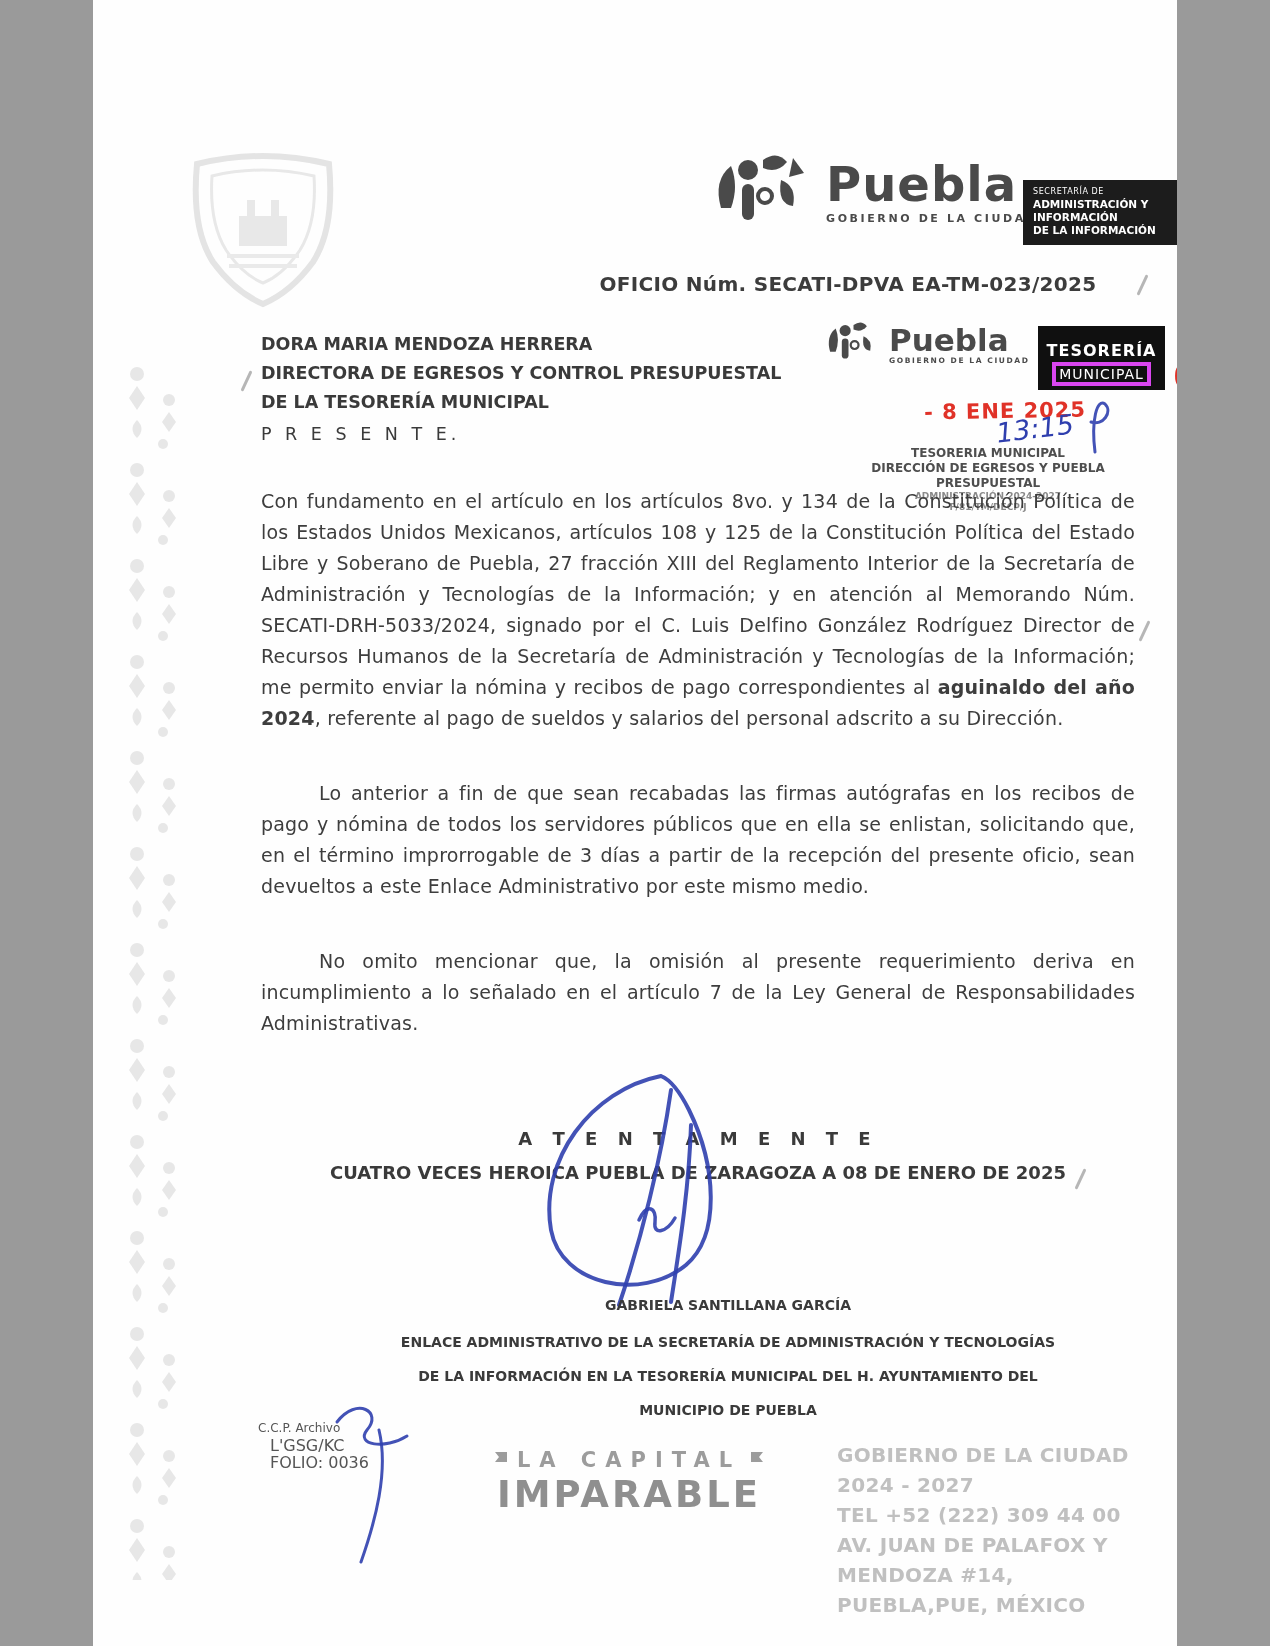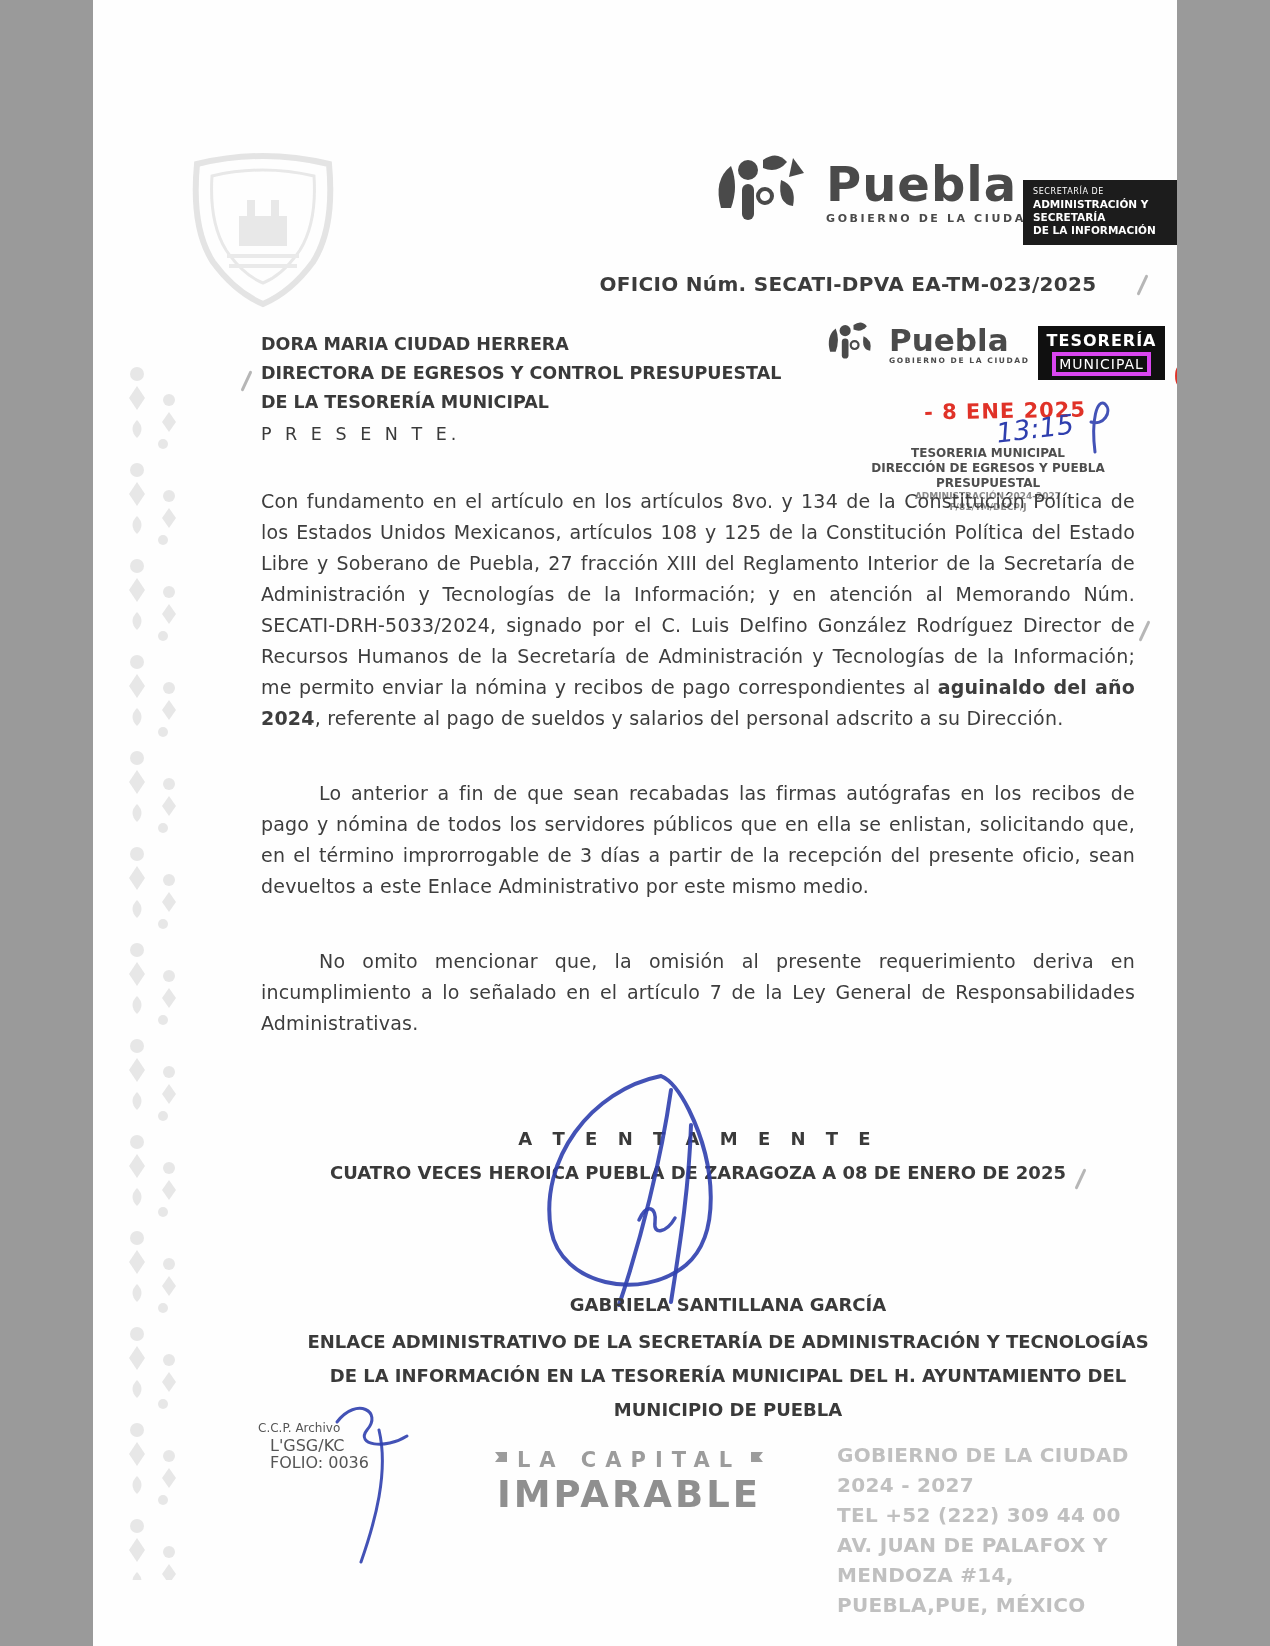--- a/index.html
+++ b/index.html
@@ -27,21 +27,21 @@
   .oficio { position:absolute; left:420px; top:272px; width:670px; text-align:center; font-weight:bold; font-size:20px; color:#3c3c3c; letter-spacing:.3px; }
 
   .addressee { position:absolute; left:168px; top:330px; color:#3a3a3a; font-size:17.5px; line-height:29px; font-weight:bold; }
   .addressee .present { font-weight:normal; letter-spacing:4px; margin-top:3px; }
 
   
   .stamp-brand { position:absolute; left:726px; top:318px; display:flex; align-items:flex-start; }
   .stamp-brand .s-text { margin-left:6px; margin-top:6px; }
   .stamp-word { font-size:31px; font-weight:bold; color:#4a4a4a; line-height:32px; }
   .stamp-sub { font-size:7.5px; font-weight:bold; color:#4a4a4a; letter-spacing:1.6px; }
-  .tes-box { background:#101010; color:#fff; margin-left:8px; margin-top:8px; padding:5px 9px 4px; text-align:center; }
+  .tes-box { background:#101010; color:#fff; margin-left:8px; margin-top:8px; padding:15px 9px 4px; text-align:center; }
   .tes-box .t1 { font-size:16px; font-weight:bold; letter-spacing:1px; }
   .tes-box .t2 { font-size:14px; border:4px solid #d946ef; padding:0 3px; display:inline-block; margin-top:2px; letter-spacing:1px; }
 
   .stamp-date { position:absolute; left:831px; top:399px; color:var(--stamp-red,#e03228); font-weight:bold; font-size:21px; letter-spacing:1px; transform:rotate(-1deg); white-space:nowrap; }
   .stamp-time { position:absolute; left:903px; top:413px; color:var(--ink-blue,#2f3fae); font-size:27px; font-style:italic; transform:rotate(-7deg); white-space:nowrap; }
   .time-flourish { position:absolute; left:990px; top:392px; }
 
   .stamp-office { position:absolute; left:738px; top:446px; width:314px; text-align:center; color:#4e4e4e; font-weight:bold; font-size:12px; line-height:15px; }
   .stamp-office .faint { font-size:9px; color:#8a8a8a; line-height:11px; }
 
@@ -49,21 +49,21 @@
 
   
   .content { position:absolute; left:168px; top:486px; width:874px; font-size:19px; line-height:31px; text-align:justify; letter-spacing:.2px; color:#3d3d3d; }
   .content p + p { margin-top:44px; }
   .indent { text-indent:58px; }
   .closing { text-indent:34px; text-align:left; }
   .b { font-weight:bold; }
 
   .sig-head { position:absolute; left:168px; top:1128px; width:874px; text-align:center; color:#3a3a3a; font-weight:bold; font-size:18px; }
   .sig-head .atent { letter-spacing:7px; margin-bottom:13px; }
-  .sig-name { position:absolute; left:130px; top:1288px; width:1010px; text-align:center; color:#3a3a3a; font-weight:bold; font-size:18px; line-height:34px; }
+  .sig-name { position:absolute; left:130px; top:1288px; width:1010px; text-align:center; color:#3a3a3a; font-weight:bold; font-size:14px; line-height:34px; }
   .sig-name .nm { margin-bottom:3px; }
 
   .signature-svg { position:absolute; left:428px; top:1070px; }
   .scribble-svg { position:absolute; left:224px; top:1400px; }
   .ink { stroke:var(--ink-blue,#2f3fae); fill:none; stroke-linecap:round; stroke-linejoin:round; opacity:.9; }
 
   .ccp { position:absolute; left:165px; top:1420px; color:#555; font-size:12px; line-height:17px; }
   .ccp .sub { font-size:16px; padding-left:12px; }
 
   .capital { position:absolute; left:366px; top:1448px; width:340px; text-align:center; color:#9c9c9c; }
@@ -116,28 +116,28 @@
         <path d="M92 8 l11 15 -15 4 z"></path>
       </g>
     </svg>
     <div class="brand-text">
       <div class="brand-word">Puebla</div>
       <div class="brand-sub">GOBIERNO DE LA CIUDAD</div>
     </div>
   </div>
   <div class="secretariat-box">
     <div class="l1">SECRETARÍA DE</div>
-    <div class="l2">ADMINISTRACIÓN Y SECRETARÍA</div>
+    <div class="l2">ADMINISTRACIÓN Y INFORMACIÓN</div>
     <div class="l2">DE LA INFORMACIÓN</div>
   </div>
 
   <div class="oficio">OFICIO Núm. SECATI-DPVA EA-TM-023/2025</div>
 
   <div class="addressee">
-    <div>DORA MARIA CIUDAD HERRERA</div>
+    <div>DORA MARIA MENDOZA HERRERA</div>
     <div>DIRECTORA DE EGRESOS Y CONTROL PRESUPUESTAL</div>
     <div>DE LA TESORERÍA MUNICIPAL</div>
     <div class="present">P R E S E N T E.</div>
   </div>
 
   <div class="stamp-brand">
     <svg width="64" height="52" viewBox="0 0 115 88">
       <g fill="#4a4a4a">
         <path d="M20 58 Q12 30 30 16 Q38 36 30 58 z"></path>
         <circle cx="47" cy="20" r="10"></circle>

